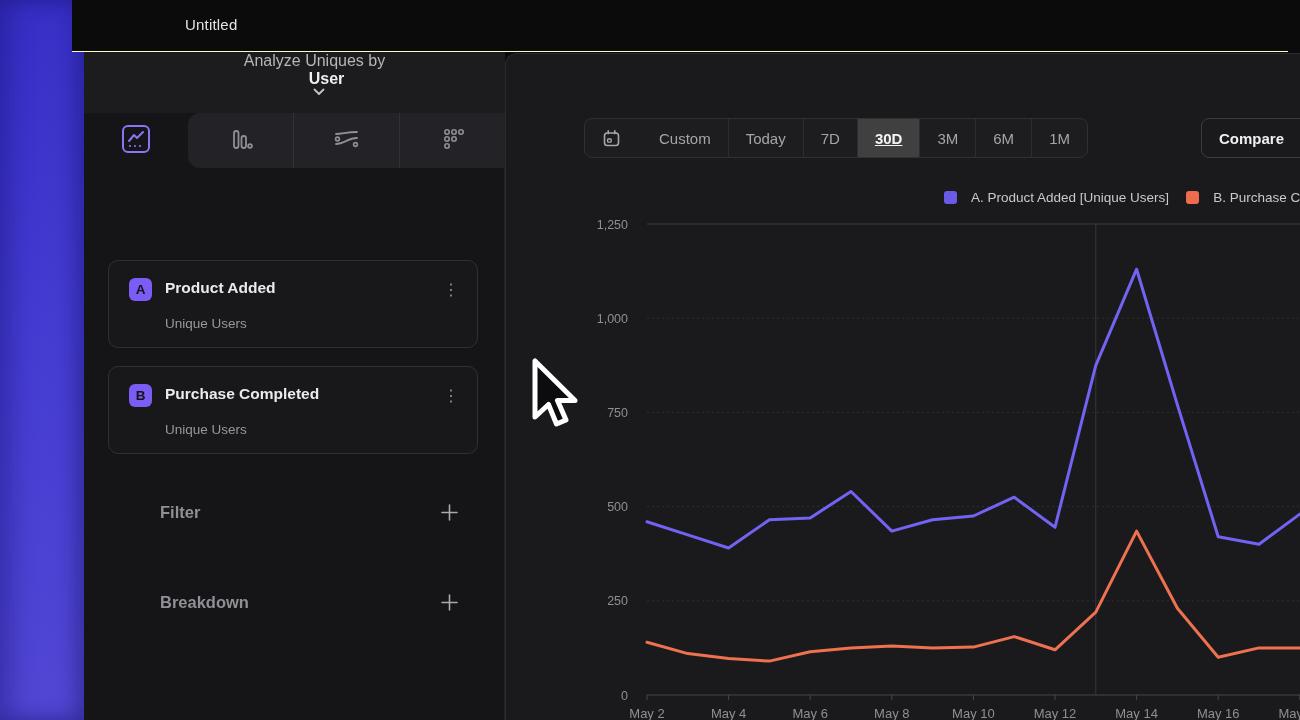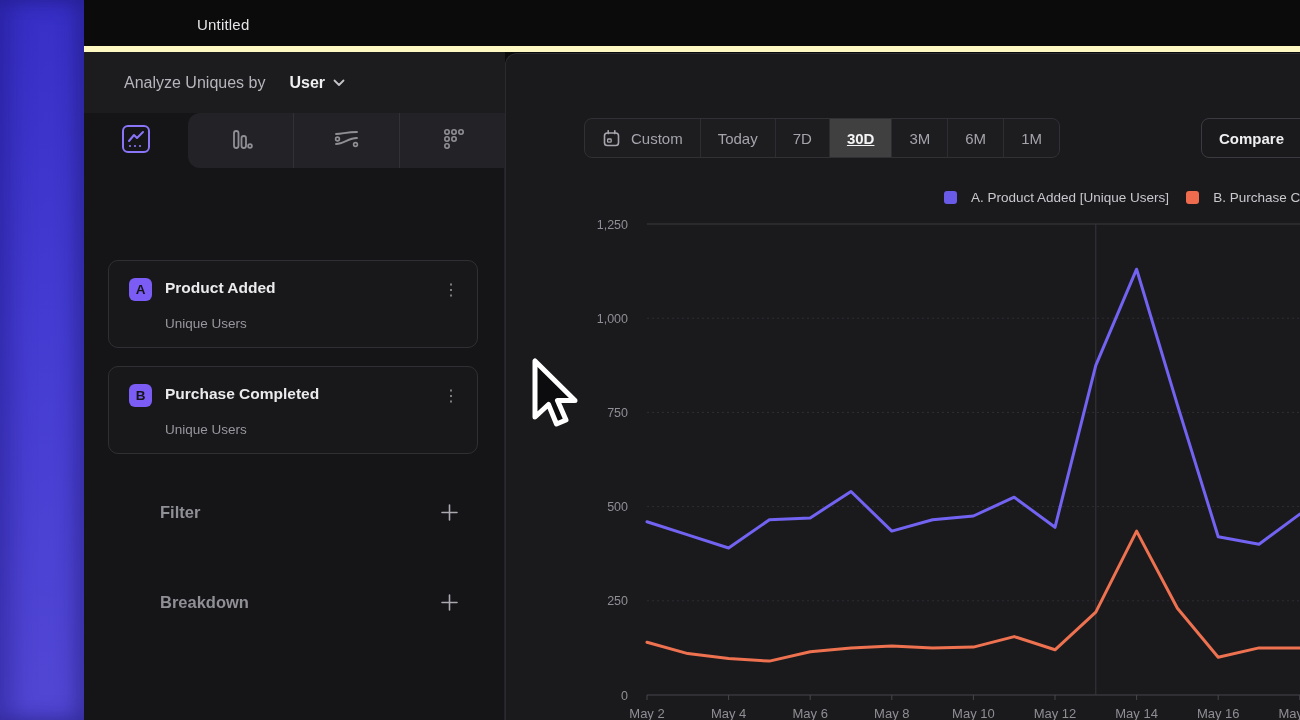--- a/index.html
+++ b/index.html
@@ -6,29 +6,29 @@
   html,body { width:1300px; height:720px; overflow:hidden; background:#0b0b0c;
               font-family:"Liberation Sans", sans-serif; }
   .abs { position:absolute; }
 
   
   #brand-strip { left:0; top:0; width:84px; height:720px;
     background:linear-gradient(175deg,#372fc6 0%,#443bd2 45%,#5247d4 100%);
     box-shadow:inset -10px 0 18px rgba(20,16,90,.35), inset 14px 0 22px rgba(25,20,120,.35); }
 
   
-  #app-header { left:84px; top:0; width:1216px; height:52px; background:#0b0b0c;
-    border-bottom:6px solid #fef9c3; }
+  #app-header { left:72px; top:0; width:1216px; height:52px; background:#0b0b0c;
+    border-bottom:1px solid #fef9c3; }
   #doc-title { left:113px; top:16px; font-size:15px; color:#e4e4e7; letter-spacing:.2px; }
 
   
   #sidebar { left:84px; top:52px; width:421px; height:668px; background:#151518;
     border-right:1px solid #242428; }
   #analyze-row { left:0; top:0; width:421px; height:61px; background:#1c1c1f;
-    display:flex; align-items:center; padding-left:40px; cursor:default; }
+    display:flex; align-items:center; padding-left:40px; cursor:default;flex-direction:column; }
   #analyze-prefix { font-size:16px; color:#b5b5bb; }
   #analyze-value { font-size:16px; color:#efeff2; font-weight:700; margin-left:24px; }
   #analyze-chevron { margin-left:8px; display:flex; }
 
   #tab-strip { left:0; top:61px; width:421px; height:55px; display:flex; }
   .tab { height:55px; display:flex; align-items:center; justify-content:center; cursor:pointer; }
   #tab-line { width:104px; background:transparent; }
   #tab-group { position:absolute; left:104px; top:0; width:317px; height:55px;
     background:#232327; border-radius:12px 0 0 12px; display:flex; }
   .tab-unsel { flex:1; }
@@ -53,21 +53,21 @@
     color:#8f8f95; font-size:16px; line-height:22px; text-align:center; cursor:pointer; }
 
   
   #chart-panel { left:505px; top:53px; width:795px; height:667px; background:#1a1a1d;
     border-top:1px solid #2b2b2f; border-left:1px solid #2b2b2f;
     border-radius:12px 0 0 0; }
 
   #range-control { left:584px; top:118px; height:40px; display:flex;
     border:1px solid #303035; border-radius:8px; background:#1d1d20; overflow:hidden; }
   .range-seg { display:flex; align-items:center; padding:0 17px; font-size:15px;
-    color:#a4a4ab; cursor:pointer; white-space:nowrap; }
+    color:#a4a4ab; cursor:pointer; white-space:nowrap;gap:28px; }
   .range-seg + .range-seg { border-left:1px solid #2c2c31; }
   .range-seg.selected { background:#404040; color:#f4f4f6; font-weight:700;text-decoration:underline; }
   .range-seg .cal { margin-right:10px; display:flex; }
 
   #compare-btn { left:1201px; top:118px; height:40px; width:122px;
     border:1px solid #3a3a40; border-radius:8px; background:transparent;
     display:flex; align-items:center; padding-left:17px; font-size:15px;
     font-weight:700; color:#efeff2; cursor:pointer; }
 
   #legend { left:944px; top:190px; display:flex; gap:17px; white-space:nowrap; }

